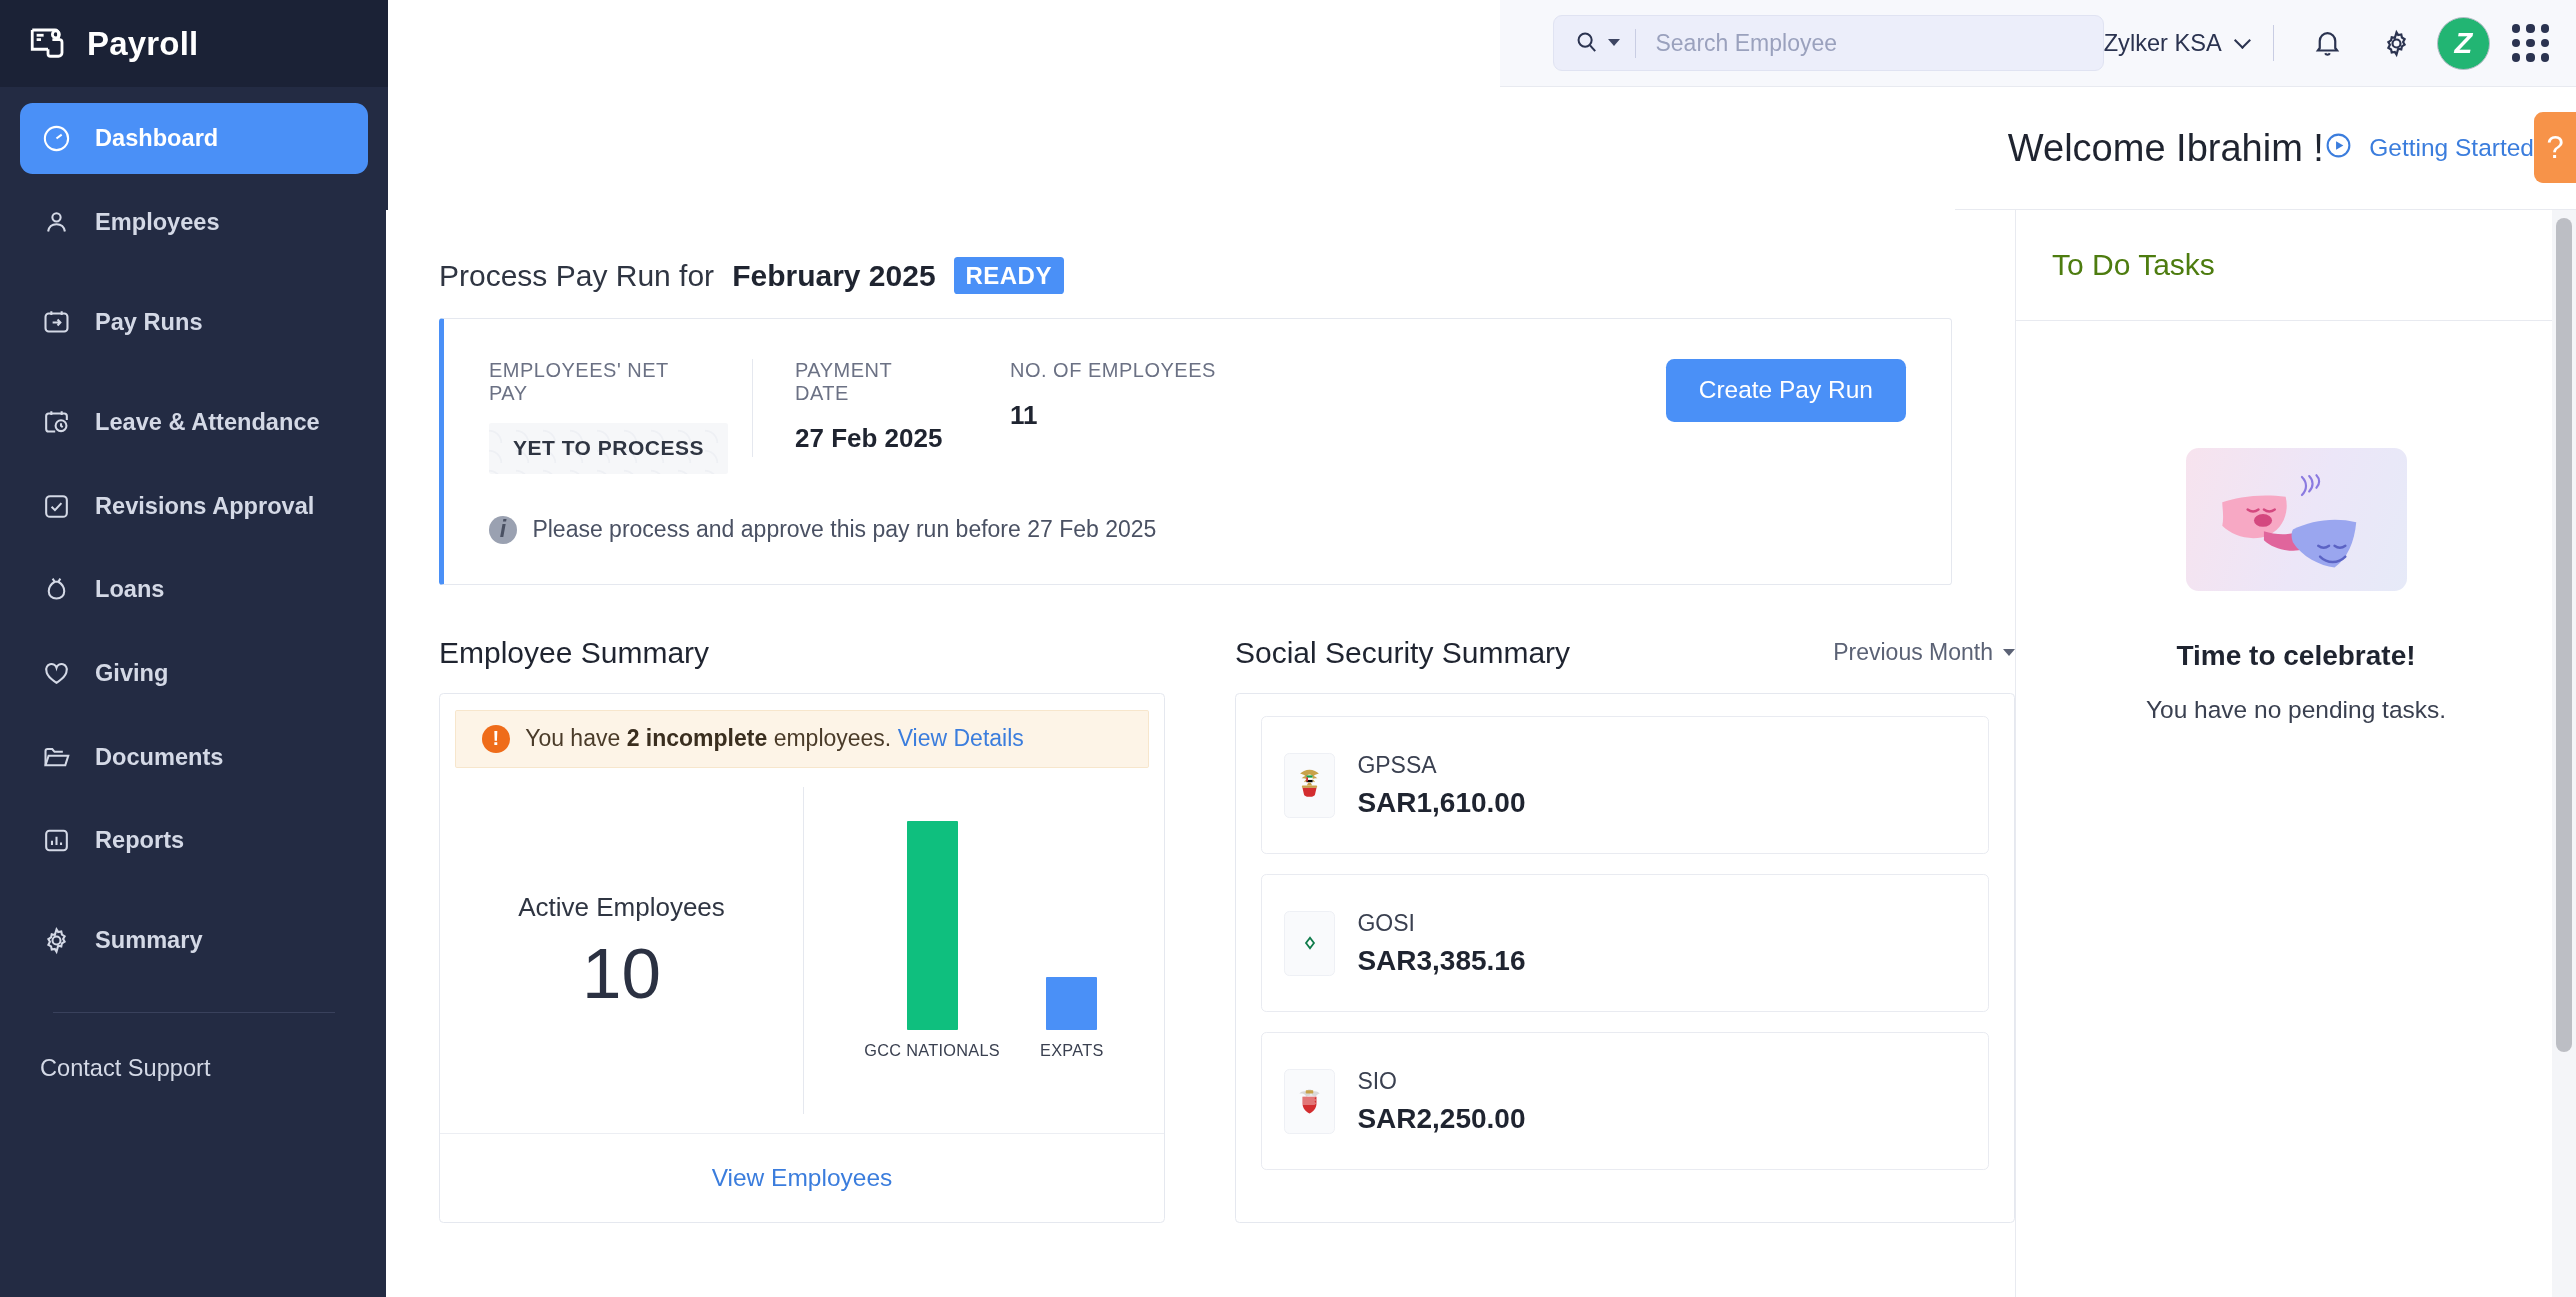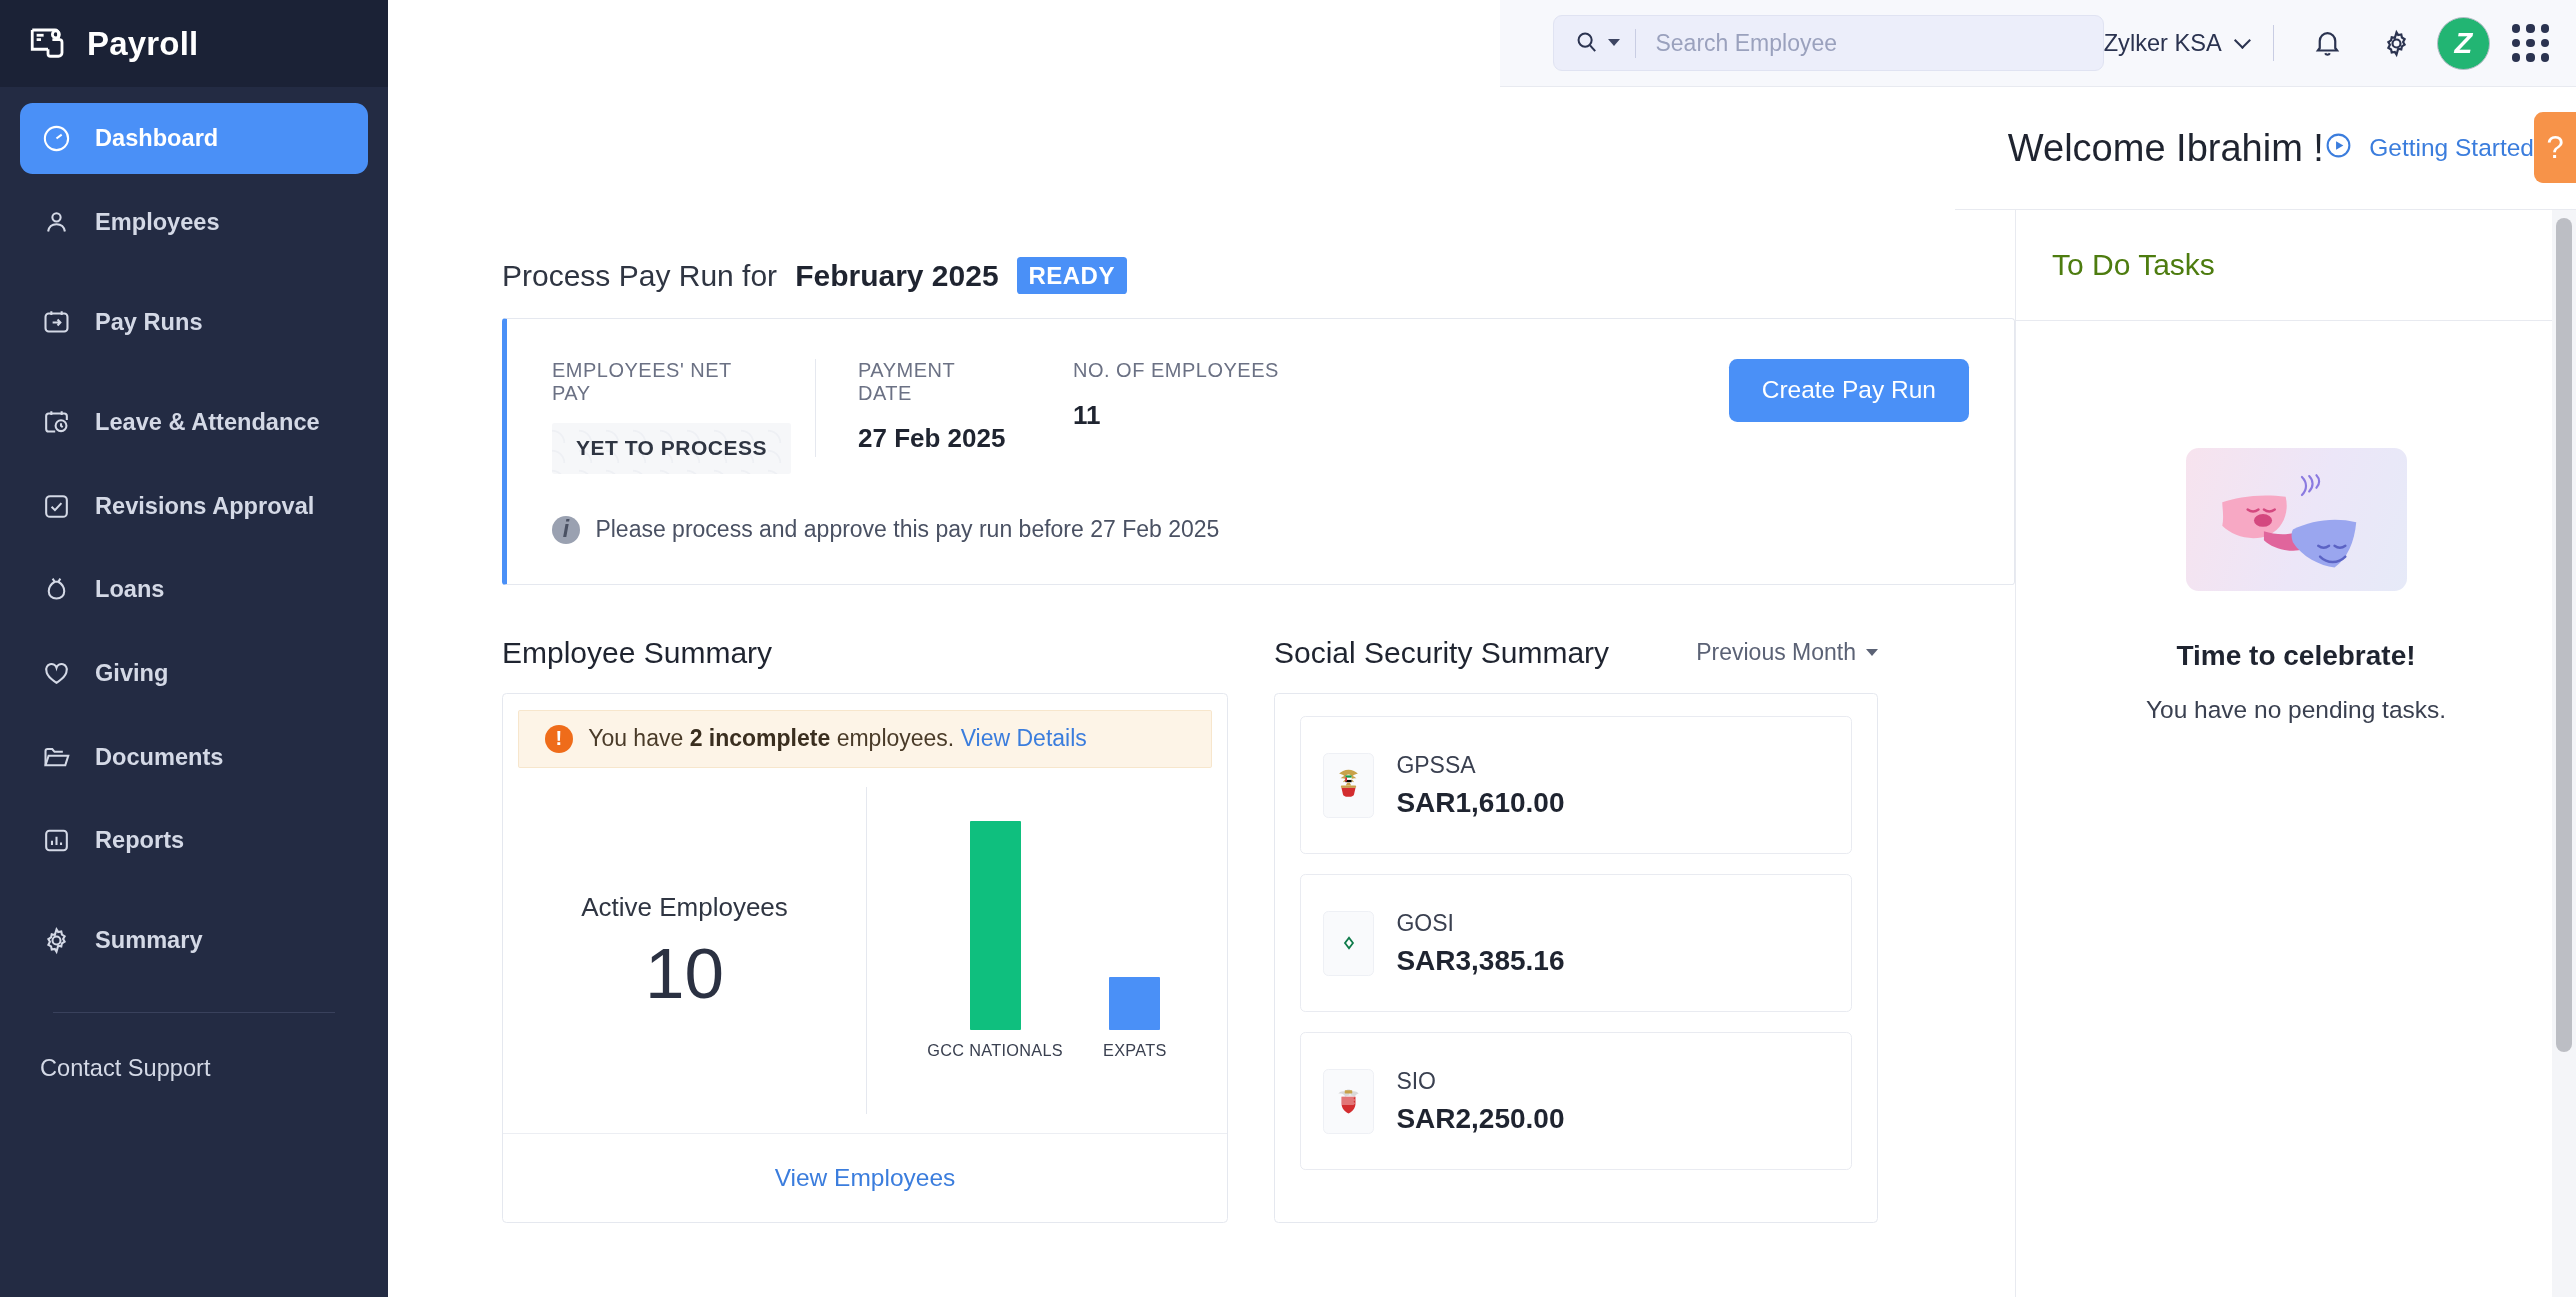--- a/index.html
+++ b/index.html
@@ -160,23 +160,23 @@
   .pr-note { display:flex;align-items:center;gap:15.4px; margin-top:42px; }
   .pr-note span { font-size:23px; color:#4a5163; }
   .info-dot {
     width:28px;height:28px;border-radius:50%;
     background:#9aa1b1;color:#fff;
     display:flex;align-items:center;justify-content:center;
     font-size:19px;font-style:italic;font-weight:700;flex:0 0 28px;
   }
 
   
-  .panels { display:flex; gap:46px; margin-top:51px; }
+  .panels { display:flex; gap:70px; margin-top:51px; }
   .panel-emp { width:726px; }
-  .panel-ss  { width:604px; }
+  .panel-ss  { width:780px; }
   .panel-title-row { display:flex; align-items:center; margin-bottom:23.6px; }
   .panel-title { font-size:30px; color:#1f2430; font-weight:400; }
   .period-sel {
     margin-left:auto; display:flex; align-items:center; gap:10px;
     font-size:23px; color:#5b6275; cursor:pointer;
   }
   .tri { width:0;height:0;border-left:6.3px solid transparent;border-right:6.3px solid transparent;border-top:7.3px solid #5b6275;}
   .panel-box { border:0.9px solid #e5e8ef; border-radius:4.5px; background:#fff; }
   .panel-emp .panel-box { height: 530px; display:flex; flex-direction:column; }
   .warn {

